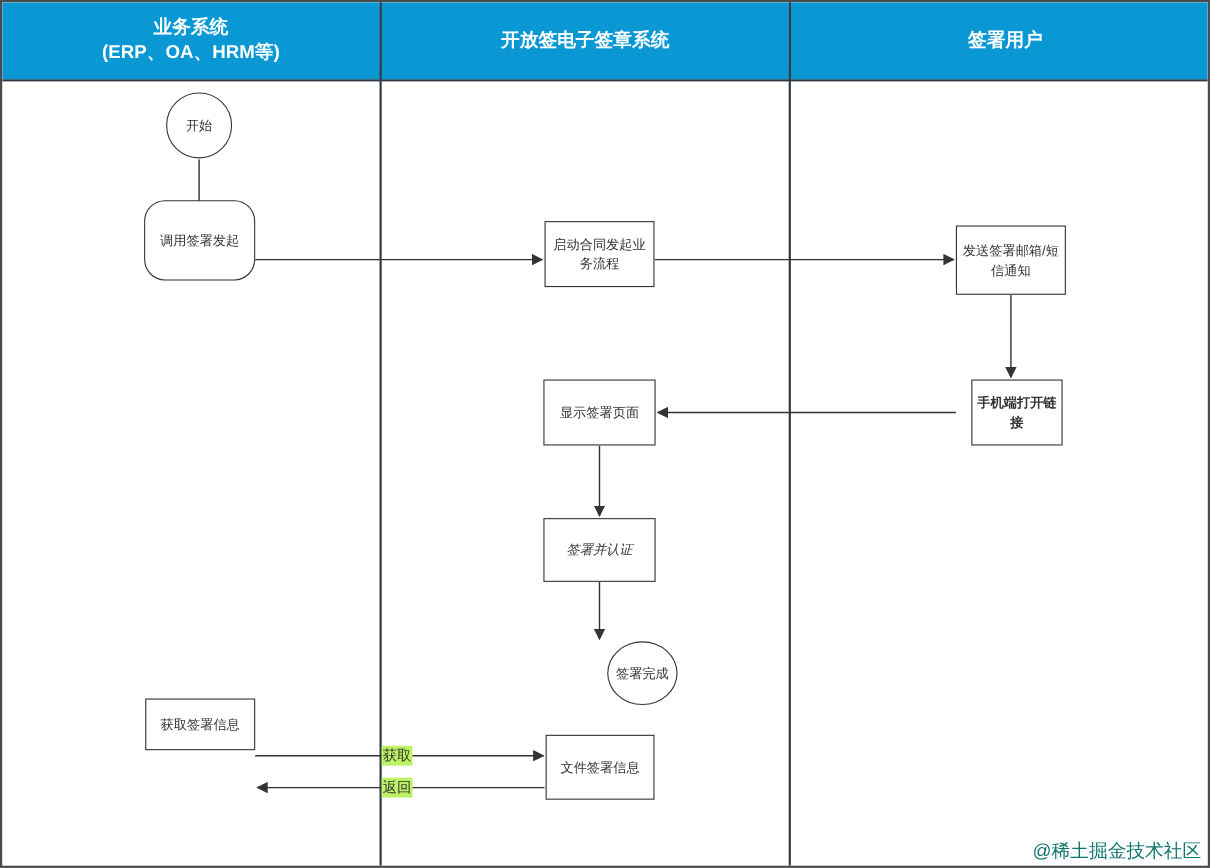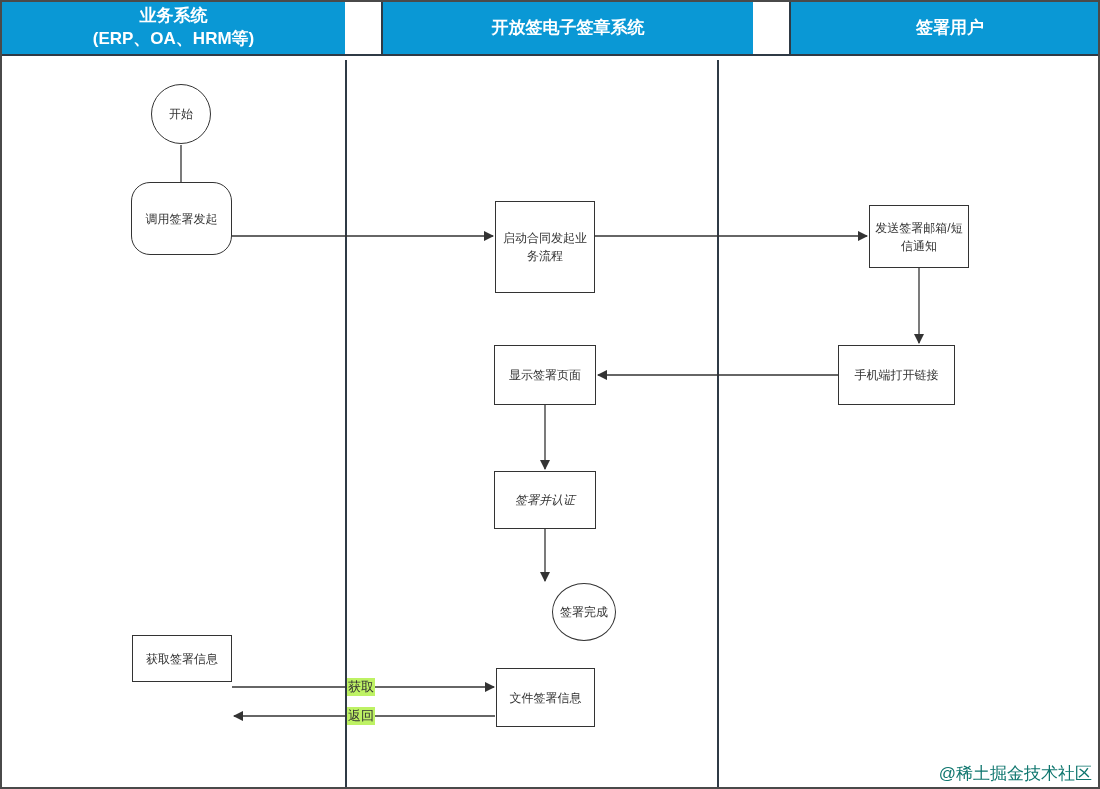--- a/index.html
+++ b/index.html
@@ -12,25 +12,24 @@
     height: 789px;
     border: 2px solid #4a4a4a;
     background: #fff;
     overflow: hidden;
   }
 
   
   .header-row {
     position: absolute;
     top: 0; left: 0; right: 0;
-    height: 54px;
+    height: 72px;
     display: flex;
     border-bottom: 2px solid #2f3a45;
     z-index: 3;
-    gap: 36px;
   }
   .lane-header {
     background: var(--header-bg, #0a98d5);
     color: var(--header-text, #ffffff);
     font-weight: bold;
     font-size: 17px;
     line-height: 1.35;
     display: flex;
     flex-direction: column;
     align-items: center;
@@ -75,23 +74,23 @@
     align-items: center;
     justify-content: center;
     text-align: center;
     padding: 2px;
     z-index: 4;
   }
   .node.ellipse { border-radius: 50%; }
 
   .n-start            { left: 149px; top:  82px; width:  60px; height: 60px; }
   .n-invoke-sign      { left: 129px; top: 180px; width: 101px; height: 73px; border-radius: 19px; }
-  .n-start-flow       { left: 493px; top: 199px; width: 100px; height: 92px; }
+  .n-start-flow       { left: 493px; top: 199px; width: 100px; height: 60px; }
   .n-send-notice      { left: 867px; top: 203px; width: 100px; height: 63px; }
-  .n-open-link        { left: 836px; top: 343px; width: 117px; height: 60px; }
+  .n-open-link        { left: 881px; top: 343px; width: 83px; height: 60px; font-weight: bold; }
   .n-show-page        { left: 492px; top: 343px; width: 102px; height: 60px; }
   .n-sign-auth        { left: 492px; top: 469px; width: 102px; height: 58px; font-style: italic; }
   .n-sign-done        { left: 512px; top: 581px; width:  64px; height: 58px; margin-left: 38px; }
   .n-get-sign-info    { left: 130px; top: 633px; width: 100px; height: 47px; }
   .n-file-sign-info   { left: 494px; top: 666px; width:  99px; height: 59px; }
 
   
   .edge-label {
     position: absolute;
     background: #bef264;

